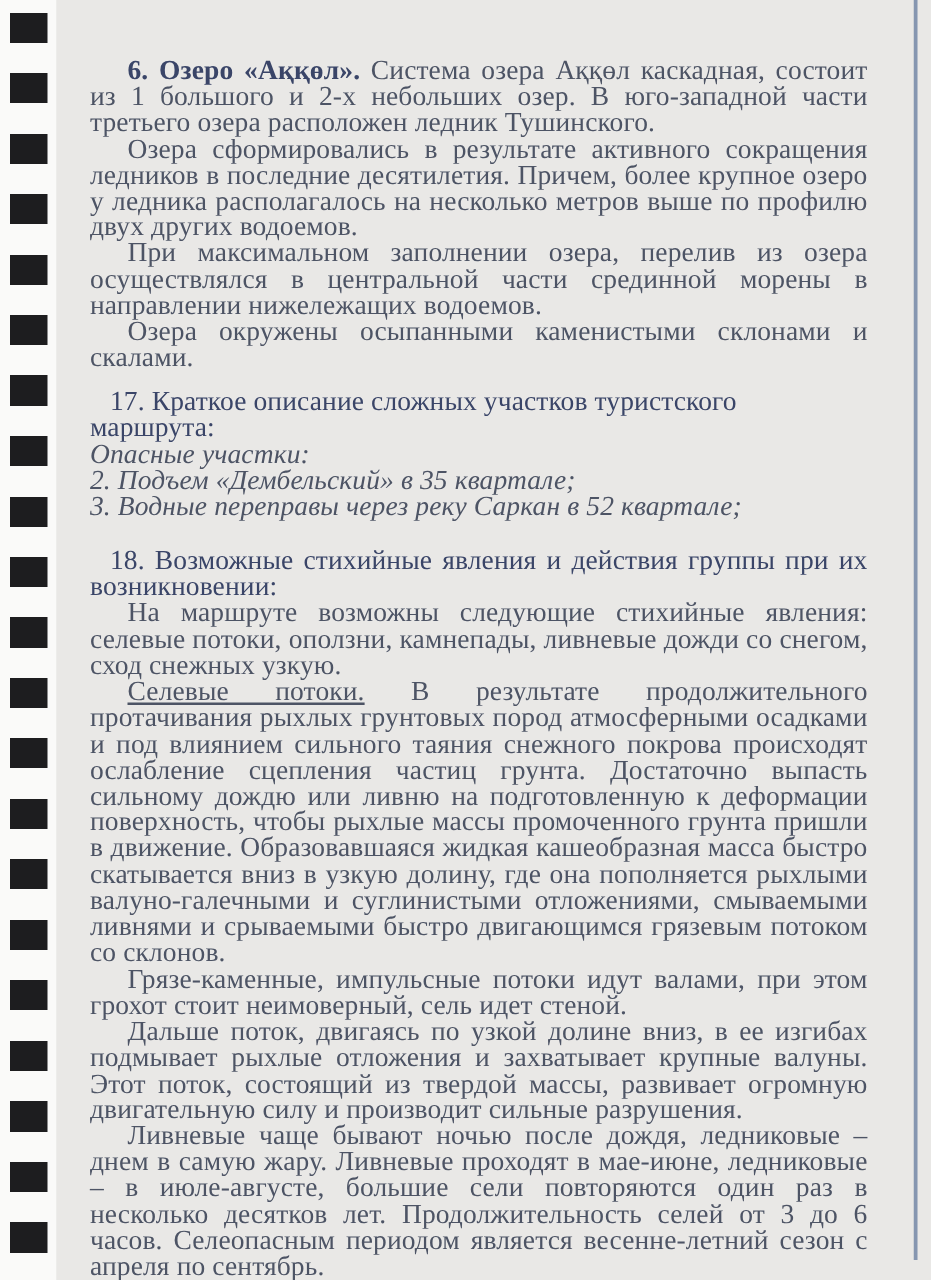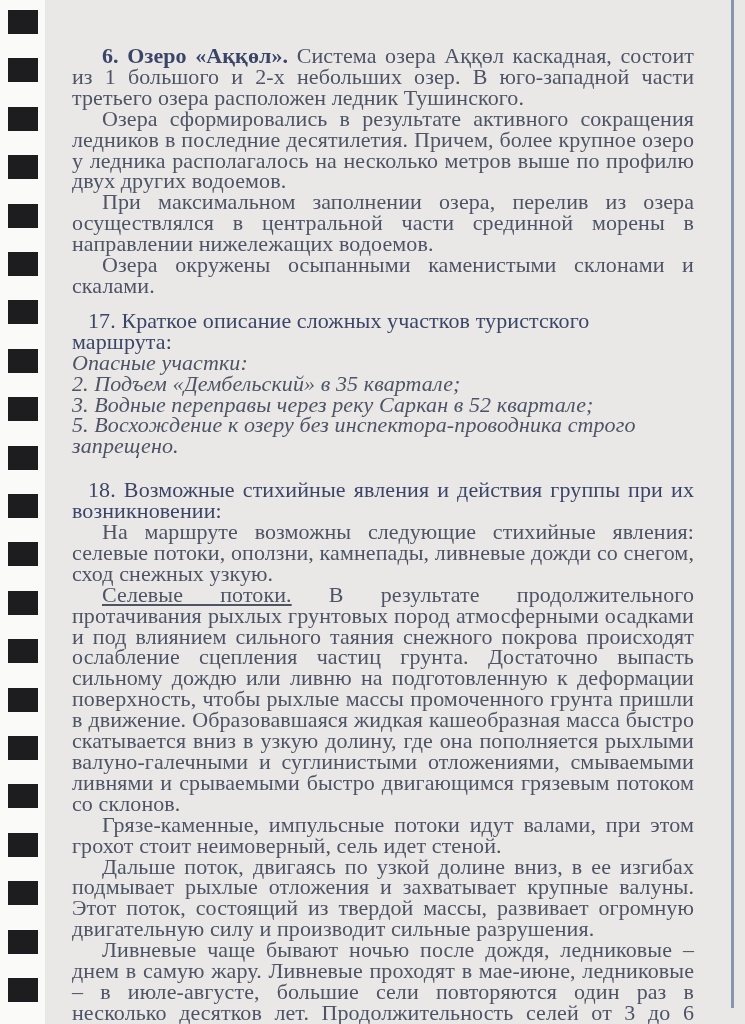--- a/index.html
+++ b/index.html
@@ -96,21 +96,20 @@
     <p class="indent">При максимальном заполнении озера, перелив из озера осуществлялся в центральной части  срединной морены в направлении нижележащих водоемов.</p>
 
     <p class="indent">Озера окружены осыпанными каменистыми склонами и скалами.</p>
 
     <p class="heading heading-17">17. Краткое описание сложных участков туристского маршрута:</p>
 
     <p class="plain-line">Опасные участки:</p>
 
     <p class="plain-line list-item">2. Подъем «Дембельский» в 35 квартале;</p>
     <p class="plain-line list-item">3. Водные переправы через реку Саркан в 52 квартале;</p>
-    <p class="plain-line list-item">5. Восхождение к озеру без инспектора-проводника  строго запрещено.</p>
 
     <p class="heading heading-18">18. Возможные стихийные явления и действия группы при их возникновении:</p>
 
     <p class="indent">На маршруте возможны следующие стихийные явления: селевые потоки, оползни, камнепады, ливневые дожди со снегом, сход снежных узкую.</p>
 
     <p class="indent"><span class="underlined">Селевые потоки.</span><span> В результате продолжительного протачивания рыхлых грунтовых пород атмосферными осадками и под влиянием сильного таяния снежного покрова происходят ослабление сцепления частиц грунта. Достаточно выпасть сильному дождю или ливню на подготовленную к деформации поверхность, чтобы рыхлые массы промоченного грунта пришли в движение. Образовавшаяся жидкая кашеобразная масса быстро скатывается вниз в узкую долину, где она пополняется рыхлыми валуно-галечными и суглинистыми отложениями, смываемыми ливнями и срываемыми быстро двигающимся грязевым потоком со склонов.</span></p>
 
     <p class="indent">Грязе-каменные, импульсные потоки идут валами, при этом грохот стоит неимоверный, сель идет стеной.</p>
 
     <p class="indent">Дальше поток, двигаясь по узкой долине вниз, в ее изгибах подмывает рыхлые отложения и захватывает крупные валуны. Этот поток, состоящий из твердой массы, развивает огромную двигательную силу и производит сильные разрушения.</p>

